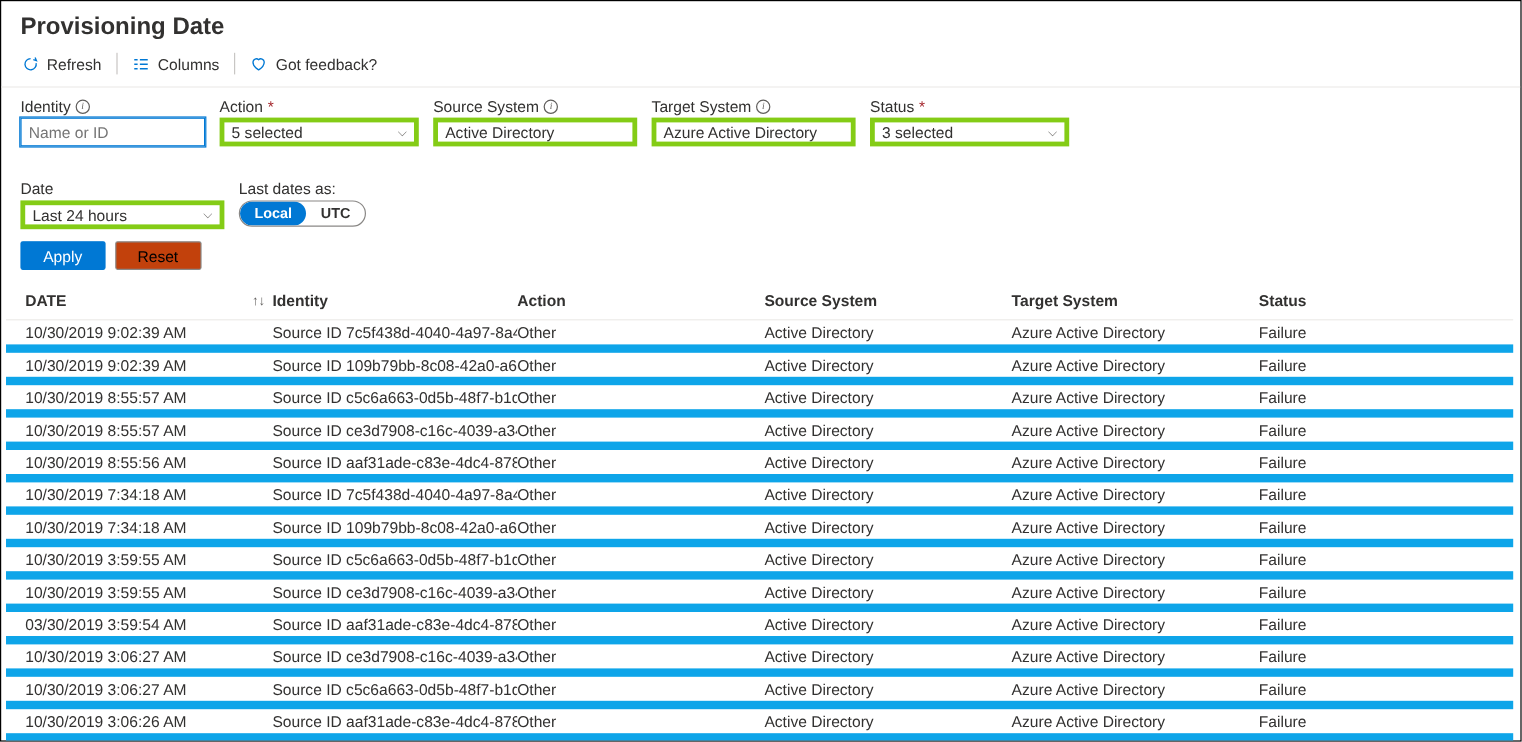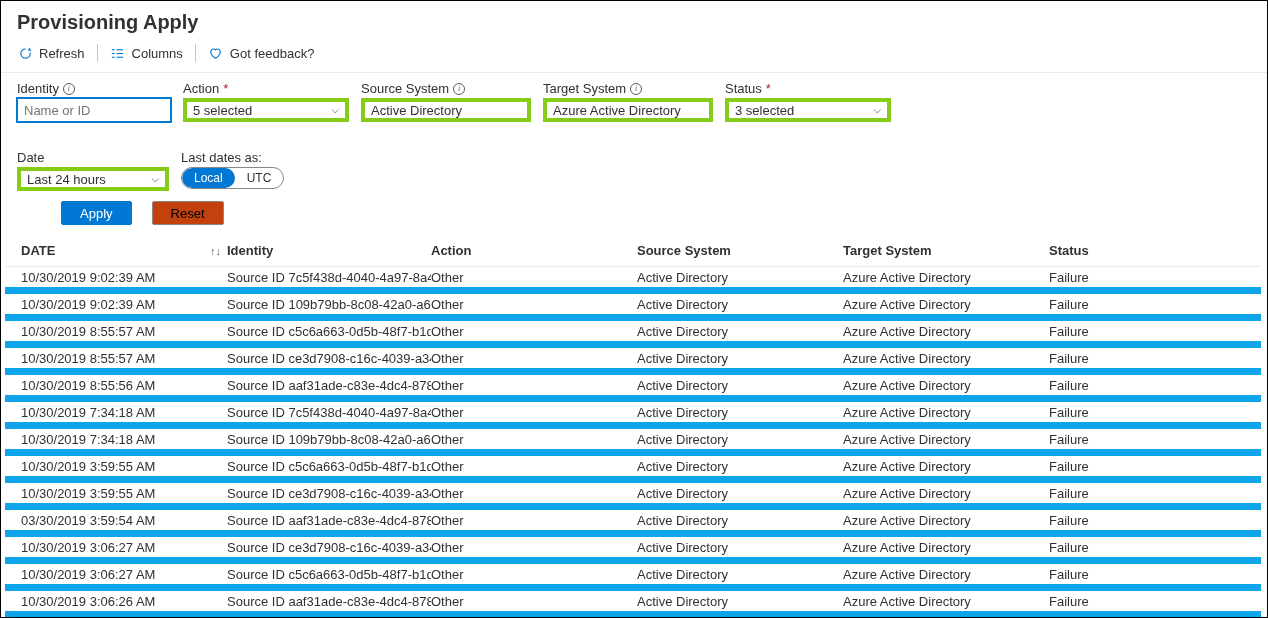--- a/index.html
+++ b/index.html
@@ -13,42 +13,42 @@
   .filters{display:flex;flex-wrap:wrap;gap:14px 12px;padding:8px 16px 4px;}
   .fgroup{display:flex;flex-direction:column;gap:2px;}
   .flabel{font-size:13px;color:#323130;display:flex;align-items:center;gap:4px;}
   .req{color:#a4262c;}
   .finput,.fselect{height:24px;border:4px solid #84cc16;font-size:13px;padding:0 6px;background:#fff;}
   .finput{width:154px;border:1px solid #0078d4;outline:1px solid #0078d4;}
   .fselect{display:flex;align-items:center;justify-content:space-between;width:170px;cursor:pointer;}
   .fselect.w1{width:166px;}
   .chev{font-size:10px;color:#605e5c;}
   .toggle{display:flex;align-items:center;border:1px solid #8a8886;border-radius:12px;height:22px;overflow:hidden;width:fit-content;}
-  .toggle-opt{font-size:12px;padding:3px 12px;cursor:pointer;}
+  .toggle-opt{font-size:12px;padding:3px 12px;cursor:pointer;font-weight:bold;}
   .toggle-opt.active{background:#0078d4;color:#fff;border-radius:12px;}
-  .btnrow{display:flex;gap:20px;padding:6px 16px 10px;margin-left:44px;}
+  .btnrow{display:flex;gap:8px;padding:6px 16px 10px;}
   .btn{height:24px;font-size:13px;padding:0 18px;border:1px solid #8a8886;background:#c2410c;cursor:pointer;border-radius:2px;}
   .btn.primary{background:#0078d4;border-color:#0078d4;color:#fff;}
   .table{width:calc(100% - 10px);margin-left:4px;}
   .thead,.trow{display:flex;align-items:center;padding:0 16px;font-size:13px;}
   .thead{height:32px;border-bottom:1px solid #edebe9;font-weight:600;color:#323130;}
   .trow{height:27px;border-bottom:7px solid #0ea5e9;color:#323130;}
   .col-date{width:206px;display:flex;align-items:center;justify-content:space-between;padding-right:6px;}
   .col-id{width:204px;white-space:nowrap;overflow:hidden;}
   .col-action{width:206px;}
   .col-source{width:206px;}
   .col-target{width:206px;}
   .col-status{flex:1;}
   .sort-icon{font-size:11px;color:#605e5c;}
   .info-circle{display:inline-flex;width:12px;height:12px;border:1px solid #605e5c;border-radius:50%;align-items:center;justify-content:center;font-size:8px;color:#605e5c;font-style:italic;font-family:serif;}
 </style>
 </head>
 <body>
 
-<div class="page-title">Provisioning Apply</div>
+<div class="page-title">Provisioning Date</div>
 
 <div class="toolbar">
   <div class="tb-item">
     <span class="icon-sm">
       <svg width="15" height="15" viewBox="0 0 16 16">
           <path d="M8 3a5 5 0 1 0 4.9 4" fill="none" stroke="#0078d4" stroke-width="1.2"></path>
           <path d="M12 2l1.2 2.8L10.4 4" fill="none" stroke="#0078d4" stroke-width="1.2"></path>
         </svg>
     </span>
     <span>Refresh</span>
@@ -122,21 +122,21 @@
     <div class="fselect w1">
         <span>3 selected</span>
         <span class="chev">⌵</span>
       </div>
   </div>
   <div style="flex-basis:100%;height:0"></div>
   <div class="fgroup">
     <div class="flabel">
         <span>Date</span>
       </div>
-    <div class="fselect" style="width:152px">
+    <div class="fselect" style="width:170px">
         <span>Last 24 hours</span>
         <span class="chev">⌵</span>
       </div>
   </div>
   <div class="fgroup">
     <div class="flabel">
         <span>Last dates as:</span>
       </div>
     <div class="toggle">
       <div class="toggle-opt active">Local</div>

